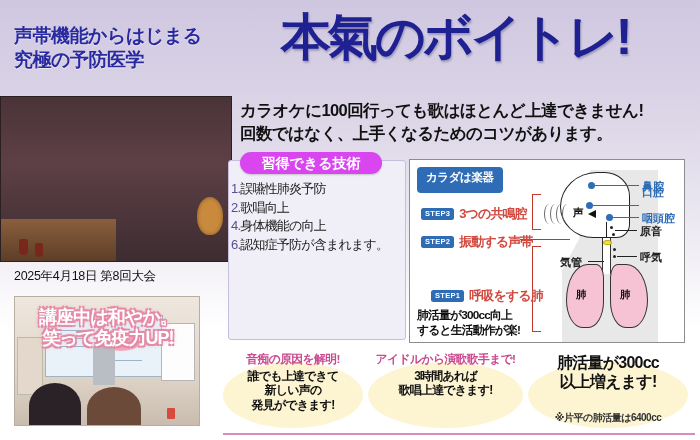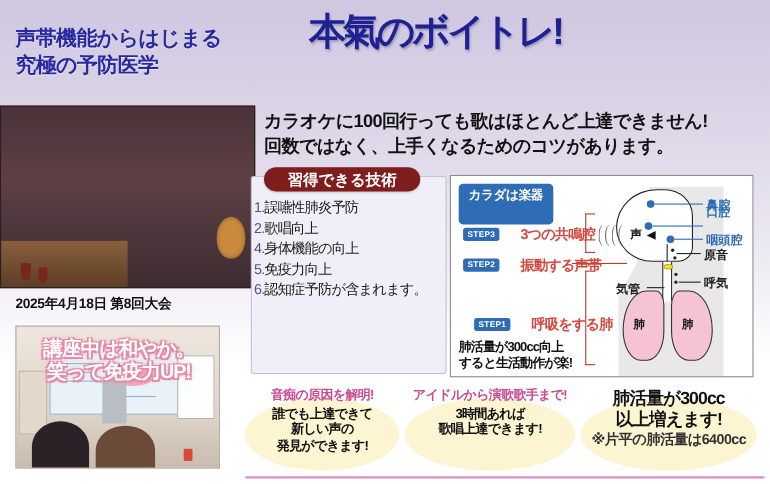--- a/index.html
+++ b/index.html
@@ -27,21 +27,21 @@
     font-weight: bold;
     line-height: 1.28;
     letter-spacing: -0.5px;
     white-space: pre-line;
     text-shadow: 0 1px 0 rgba(255,255,255,0.55);
   }
   #header-title {
     position: absolute;
     left: 281px; top: 12px;
     color: #1f2192;
-    font-size: 34px;
+    font-size: 50px;
     font-weight: bold;
     letter-spacing: -3px;
     line-height: 1;
     white-space: nowrap;
     text-shadow: 1px 2px 2px rgba(90,90,140,0.45);
   }
 
   
   #lead {
     position: absolute;
@@ -86,21 +86,21 @@
     background: #c98a3e;
     border-radius: 50% 50% 46% 46%;
     box-shadow: inset 0 0 4px rgba(0,0,0,.35);
   }
 
   #photo-caption {
     position: absolute;
     left: 14px; top: 268px;
     color: #111;
     font-size: 12.5px;
-    font-weight: bold;
+    font-weight: normal;
     letter-spacing: -0.3px;
     white-space: nowrap;
   }
 
   
   #seminar-photo {
     position: absolute;
     left: 14px; top: 296px;
     width: 186px; height: 130px;
     background: #d8cfc6;
@@ -167,21 +167,21 @@
     left: 228px; top: 160px;
     width: 178px; height: 180px;
     background: #f0eef6;
     border: 1px solid #c7bedd;
     border-radius: 3px;
   }
   #skills-title {
     position: absolute;
     left: 11px; top: -9px;
     width: 142px; height: 22px;
-    background: #7f1d1d;
+    background: #d946ef;
     color: #fff;
     border-radius: 11px;
     font-size: 14px;
     font-weight: bold;
     letter-spacing: 0px;
     text-align: center;
     line-height: 22px;
     box-shadow: 0 1px 2px rgba(0,0,0,.18);
   }
   #skills-list {
@@ -218,21 +218,21 @@
     background: #fff;
     border: 1px solid #8d8d8d;
   }
   #anatomy-badge {
     position: absolute;
     left: 7px; top: 7px;
     background: #2f6cb6;
     color: #fff;
     font-size: 11.5px;
     font-weight: bold;
-    padding: 3px 9px 19px;
+    padding: 3px 9px 8px;
     border-radius: 4px;
     letter-spacing: -0.4px;
     white-space: nowrap;
   }
   .step-row { position: absolute; white-space: nowrap; }
   .step-tag {
     display: inline-block;
     background: #2f6cb6;
     color: #fff;
     font-size: 7.5px;
@@ -241,21 +241,21 @@
     border-radius: 2.5px;
     letter-spacing: 0.3px;
     vertical-align: middle;
   }
   .step-text {
     display: inline-block;
     color: #d1493f;
     font-size: 13px;
     font-weight: bold;
     letter-spacing: -0.9px;
-    margin-left: 19px;
+    margin-left: 5px;
     vertical-align: middle;
   }
   #step3-row { left: 11px; top: 44px; }
   #step2-row { left: 11px; top: 72px; }
   #step1-row { left: 21px; top: 126px; }
 
   #lung-note {
     position: absolute;
     left: 7px; top: 148px;
     font-size: 11.8px;
@@ -387,26 +387,27 @@
     color: #111;
     line-height: 1.2;
     letter-spacing: -0.8px;
     white-space: pre-line;
     z-index: 2;
     margin-top: 1px;
   }
   .callout .fine {
     position: relative;
     display: block;
-    font-size: 13px;
+    font-size: 10px;
     font-weight: bold;
     color: #333;
     letter-spacing: -0.5px;
     white-space: nowrap;
     z-index: 2;
+    margin-top: 20px;
   }
   #callout-1 { left: 223px; width: 140px; }
   #callout-1 .kicker { color: #c94a8f; }
   #callout-2 { left: 368px; width: 155px; }
   #callout-2 .kicker { color: #c94a8f; }
   #callout-3 { left: 528px; width: 160px; }
   #callout-3 .body { font-size: 16px; }
 
   #bottom-rule {
     position: absolute;
@@ -455,21 +456,20 @@
   <div id="seminar-overlay">講座中は和やか。
 笑って免疫力UP!</div>
 </div>
 
 <div id="skills-panel">
   <div id="skills-title">習得できる技術</div>
   <ul id="skills-list">
     <li><span class="num">1.</span><span>誤嚥性肺炎予防</span></li>
     <li><span class="num">2.</span><span>歌唱向上</span></li>
     <li><span class="num">4.</span><span>身体機能の向上</span></li>
-    <li><span class="num">5.</span><span>免疫力向上</span></li>
     <li><span class="num">6.</span><span>認知症予防が含まれます。</span></li>
   </ul>
 </div>
 
 <div id="anatomy-panel">
 
   <div id="anatomy-badge">カラダは楽器</div>
 
   <div id="torso"></div>
   <div id="head-profile"></div>

